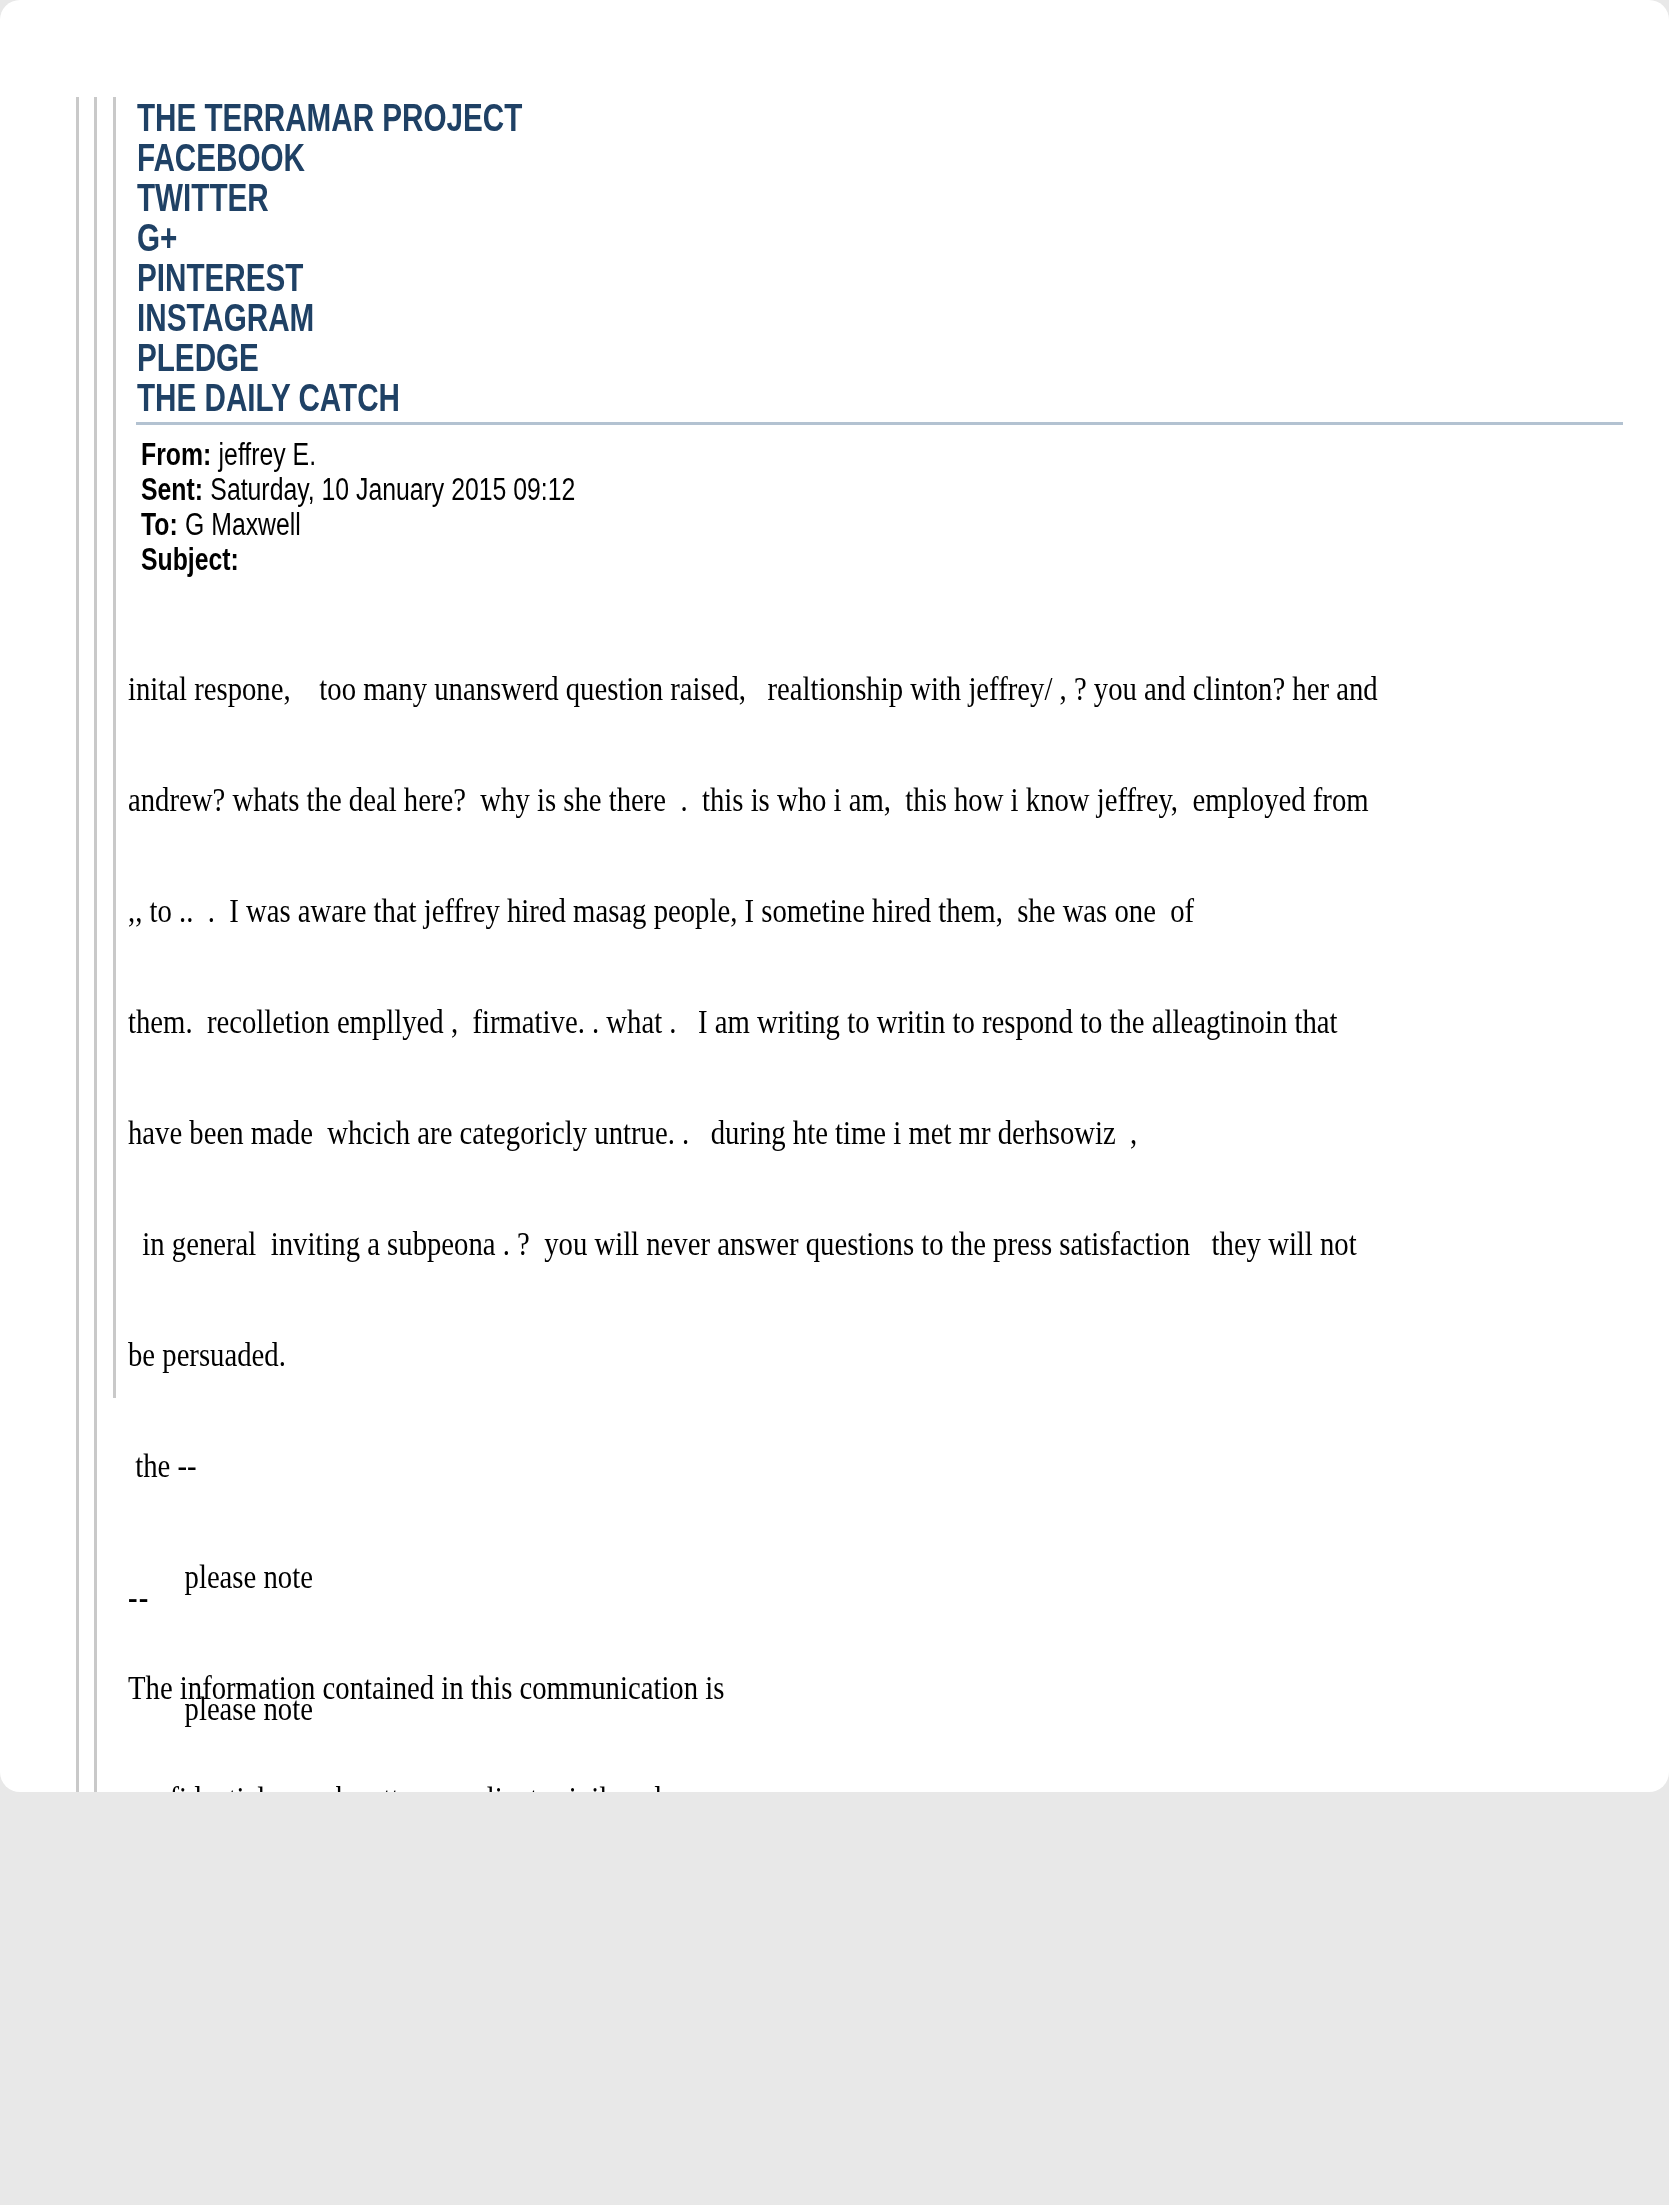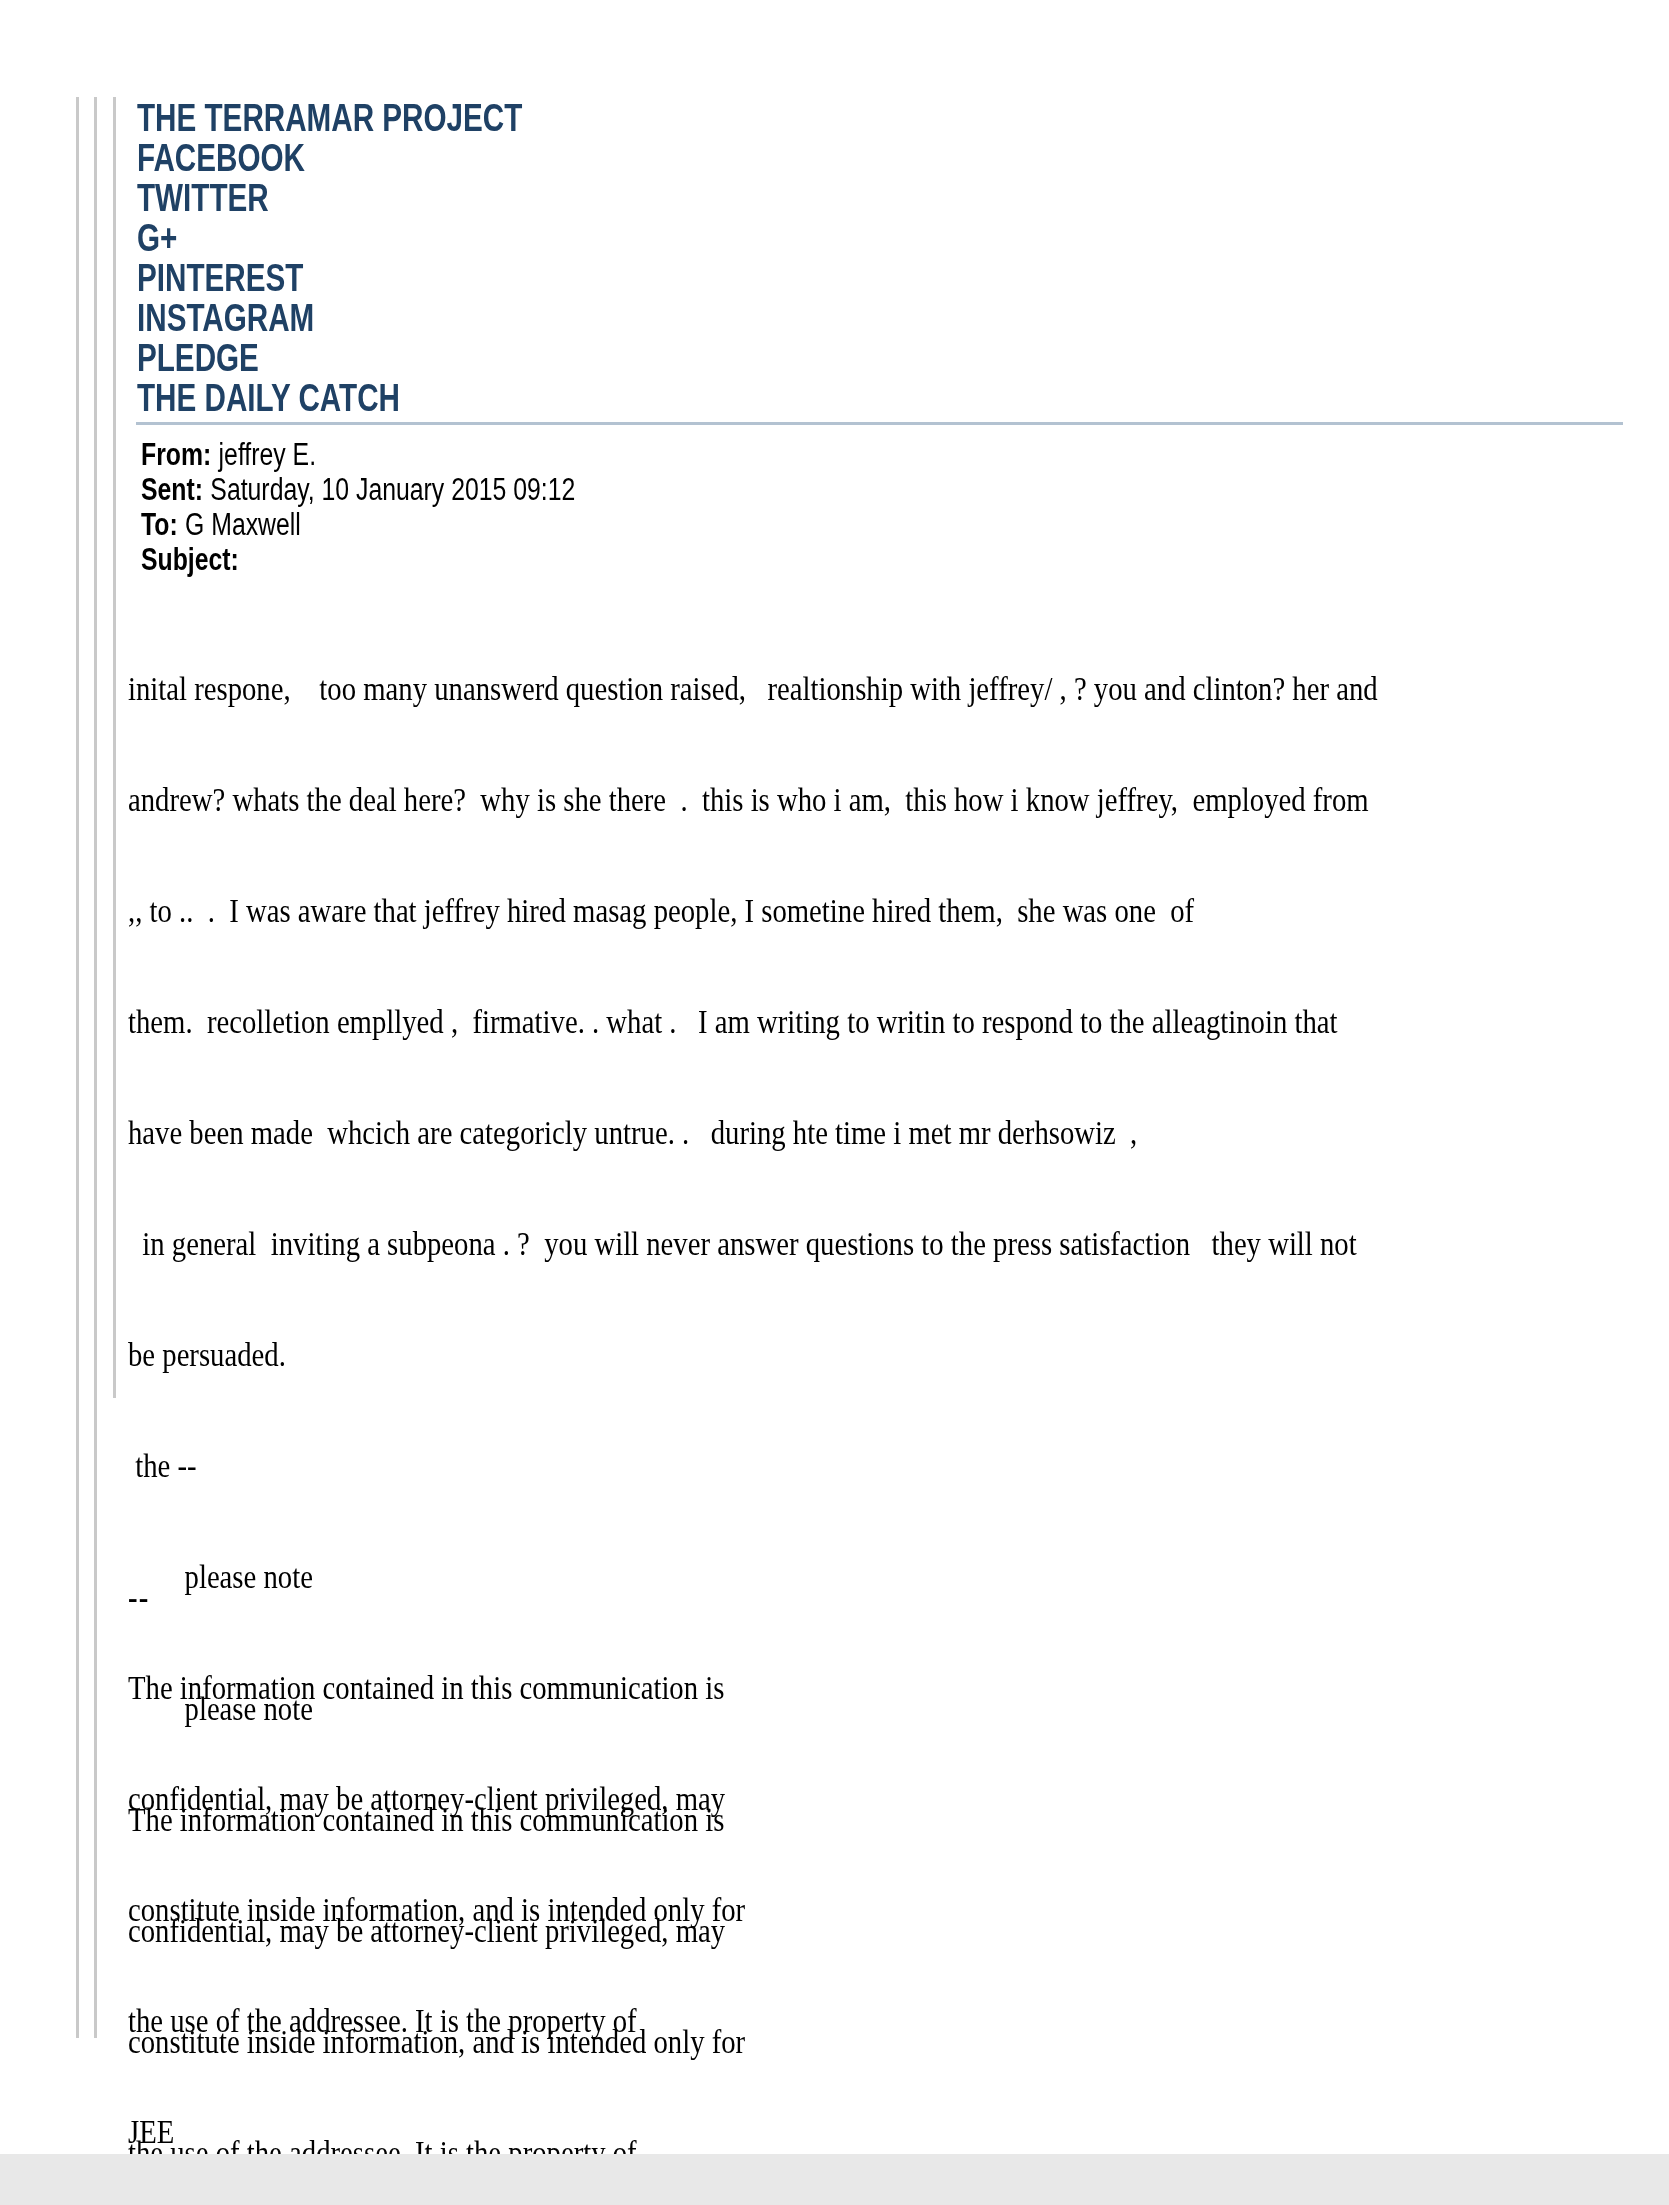--- a/index.html
+++ b/index.html
@@ -1,22 +1,23 @@
 <!DOCTYPE html>
 <html style="font-size:10.5px"><head>
 <meta charset="utf-8">
 <style>
   html,body{margin:0;padding:0;background:#e8e8e8;}
   .page{
     position:relative;
-    width:1669px;height:2154px;
+    width:1669px;height:1792px;
     background:#ffffff;
     overflow:hidden;
     font-family:"Liberation Sans",sans-serif;
     color:#000;
+    border-radius:20px;
   }
   
   .qbar{position:absolute;top:97px;width:2.6px;background:#c9c9c9;}
   .qbar-1{left:76px;height:1941px;}
   .qbar-2{left:94px;height:1941px;}
   .qbar-3{left:113px;height:1301px;}
 
   
   .links{
     position:absolute;left:137px;top:98px;

